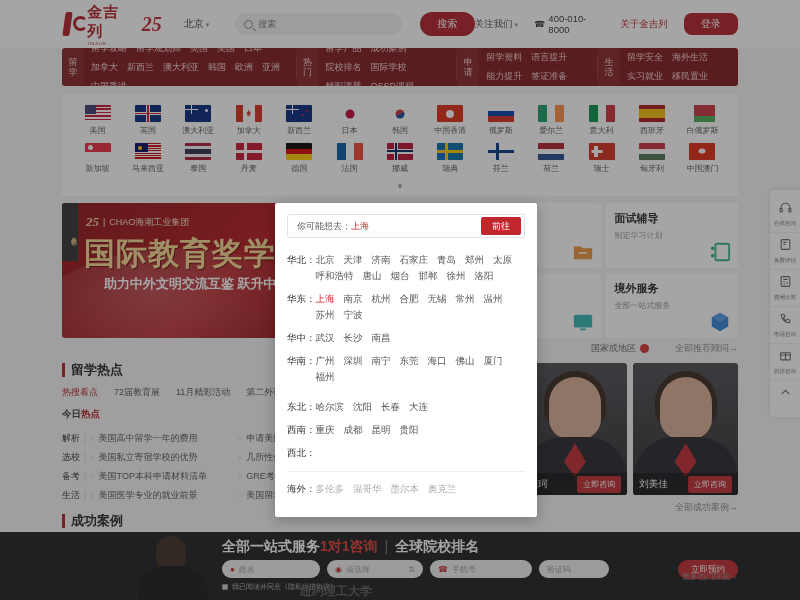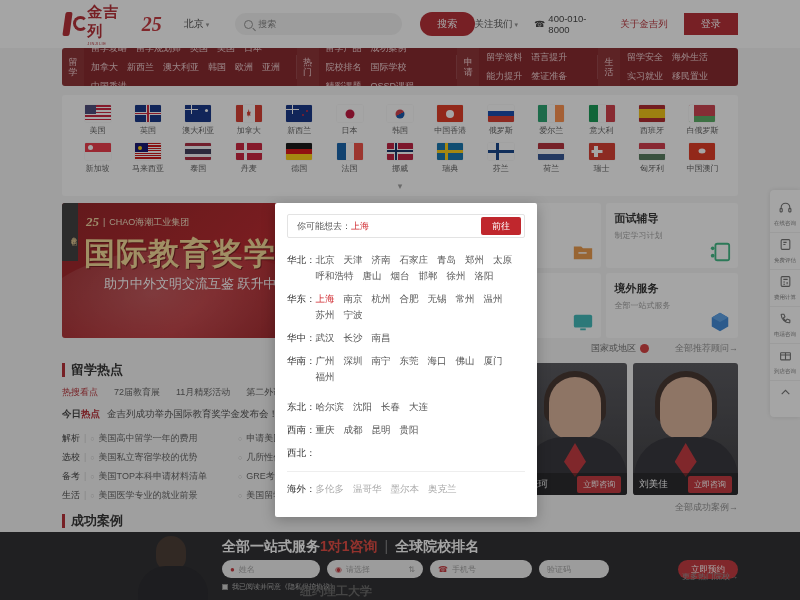--- a/index.html
+++ b/index.html
@@ -29,21 +29,21 @@
   .search-box .mag { width: 9px; height: 9px; border: 1.4px solid #888; border-radius: 50%; position: relative; flex: none;}
   .search-box .mag:after { content:""; position:absolute; right:-4px; bottom:-3px; width:4px; height:1.4px; background:#888; transform:rotate(45deg);}
   .search-box input { border: none; background: transparent; outline: none; font-size: 9px; color: #666; width: 100%; }
   .search-btn { margin-left: 18px; width: 56px; height: 24px; background: #b01b23; color: #fff; border: none;
                 border-radius: 12px; font-size: 10px; cursor: pointer; font-family: inherit;}
   .hdr-right { margin-left: auto; display: flex; align-items: center; gap: 16px; }
   .hdr-link { font-size: 9.5px; color: #444; cursor: pointer; white-space: nowrap; }
   .hdr-link.red { color: #b01b23; }
   .hdr-phone { font-size: 9.5px; color: #333; display: flex; align-items: center; gap: 3px; }
   .phone-ico { font-size: 9px; }
-  .login-btn { width: 57px; height: 22px; background: #b01b23; color: #fff; border: none; border-radius: 0;
+  .login-btn { width: 57px; height: 22px; background: #b01b23; color: #fff; border: none; border-radius: 8px;
                font-size: 10px; cursor: pointer; font-family: inherit; }
 
   
   .nav { margin: 0 62px; background: #7d1319; border-radius: 3px; display: flex; height: 38px; overflow: hidden; }
   .nav-group { display: flex; align-items: stretch; }
   .nav-cat { width: 22px; display: flex; flex-direction: column; justify-content: center; align-items: center;
              font-size: 9px; color: #f0c9cb; line-height: 1.15; flex: none; background: rgba(255,255,255,.05); }
   .nav-items { display: flex; flex-wrap: wrap; align-content: center; padding: 0 7px; gap: 0 9px; max-width: 215px;}
   .nav-items.small { max-width: 140px; }
   .nav-items.tiny { max-width: 120px; }
@@ -62,21 +62,21 @@
   
   .main { margin: 7px 62px 0; display: flex; gap: 8px; }
   .banner { width: 398px; height: 135px; border-radius: 3px; position: relative; overflow: hidden;
             background: linear-gradient(135deg,#8d0f13 0%,#b4151b 45%,#6e0d11 100%); }
   .banner .ribbon { position: absolute; left: 0; top: 0; width: 16px; height: 58px; background: #2e2e2e;
                     color: #e8c98b; font-size: 6px; writing-mode: vertical-rl; text-align: center; padding-top: 4px; letter-spacing:1px;}
   .banner .brandline { position: absolute; left: 24px; top: 11px; font-size: 9px; color: #f3dfc0; display: flex; align-items: center; gap: 4px;}
   .banner .b25 { font-size: 13px; font-weight: bold; font-style: italic; color: #f0d39a; font-family:"Liberation Serif",serif;}
   .banner h2 { position: absolute; left: 22px; top: 30px; font-size: 31px; color: #f6d98f; letter-spacing: 1px;
                font-weight: bold; text-shadow: 1px 1px 0 #6b0a0d; white-space: nowrap;}
-  .banner .sub { position: absolute; left: 42px; top: 72px; font-size: 13px; color: #fff; font-weight: normal; white-space: nowrap;}
+  .banner .sub { position: absolute; left: 42px; top: 72px; font-size: 13px; color: #fff; font-weight: bold; white-space: nowrap;}
   .banner .swoosh { position:absolute; left:-30px; bottom:-60px; width:300px; height:150px; border-radius:50%;
                     background: radial-gradient(ellipse at 40% 30%, rgba(255,255,255,.22), rgba(255,255,255,0) 62%); }
 
   .cardgrid { flex: 1; display: grid; grid-template-columns: 1fr 1fr; grid-template-rows: 1fr 1fr; gap: 5px; }
   .qcard { background: #fff; border-radius: 3px; padding: 8px 9px; position: relative; cursor: pointer; }
   .qcard h3 { font-size: 11px; color: #222; font-weight: bold; margin-bottom: 4px; }
   .qcard p { font-size: 8px; color: #999; }
   .qcard .ico { position: absolute; right: 7px; bottom: 5px; width: 22px; height: 22px; }
 
   .sidebar-note { margin: 4px 62px 0; display: flex; justify-content: flex-end; align-items: center; gap: 26px; }
@@ -527,21 +527,20 @@
     <div class="col-left">
       <div class="sec-title">留学热点</div>
       <div class="tabrow">
         <span class="tab active">热搜看点</span>
         <span class="tab">72届教育展</span>
         <span class="tab">11月精彩活动</span>
         <span class="tab">第二外语培训</span>
       </div>
       <div class="todayrow">
         <span class="lbl"><span>今日</span><em>热点</em></span>
-        <span class="txt">金吉列成功举办国际教育奖学金发布会！</span>
       </div>
       <div class="lists">
         <div class="lcol">
           <div class="litem">
               <span class="cat">解析</span>
               <span class="bar">|</span>
               <span class="bullet">○</span>
               <span>美国高中留学一年的费用</span>
             </div>
           <div class="litem">

